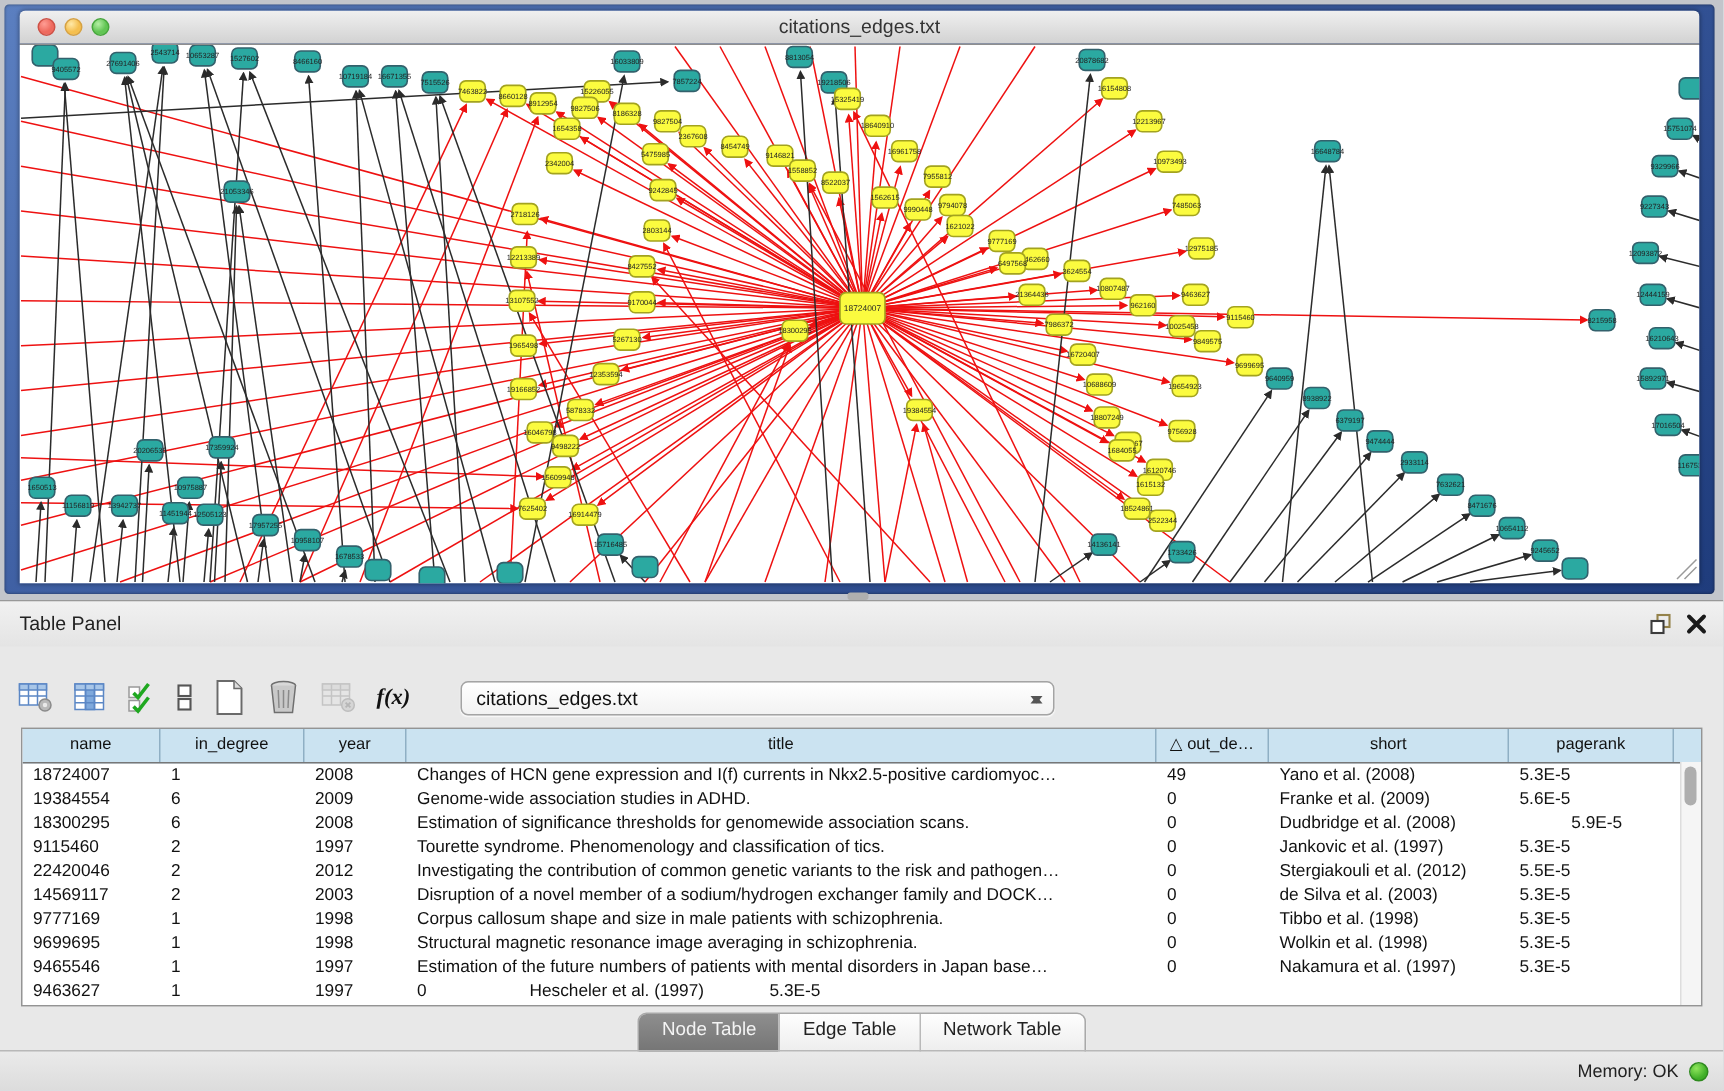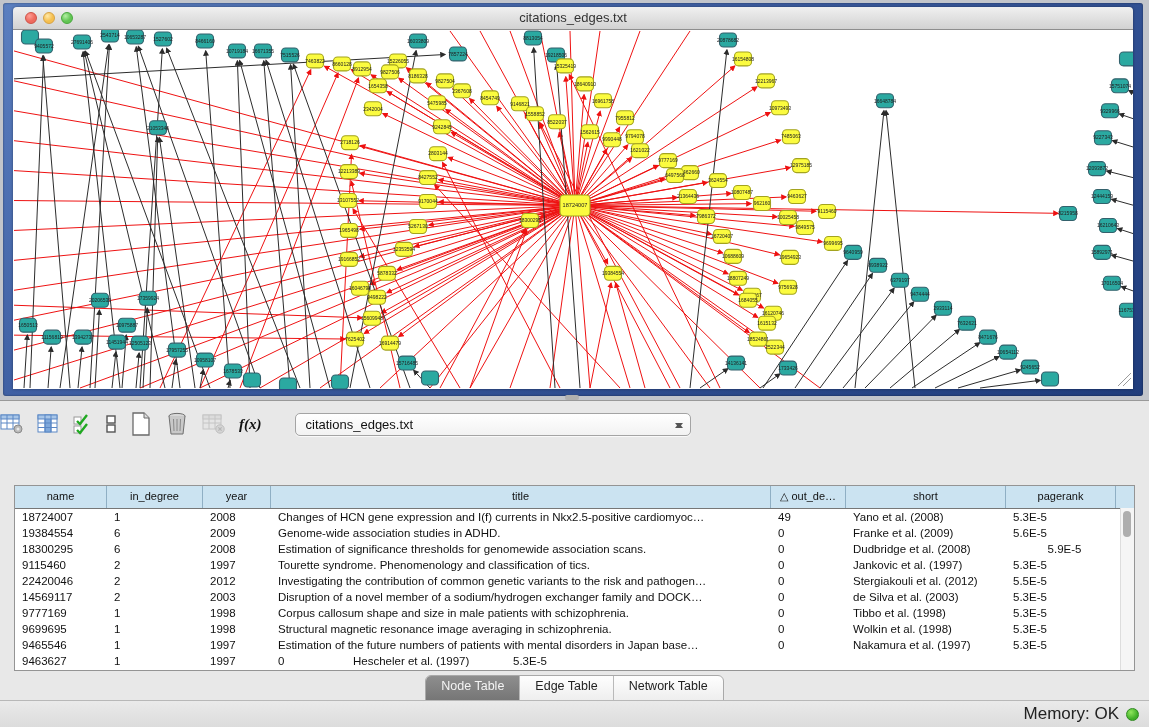--- a/index.html
+++ b/index.html
@@ -17,41 +17,41 @@
   .tl.green{left:48px;background:radial-gradient(circle at 35% 30%,#b4efa4,#62c554 55%);border:1px solid #47a73c;}
   .canvas{flex:1;background:#fff;position:relative;}
   .canvas svg{position:absolute;left:0;top:0;width:100%;height:100%;}
   .splitter-handle{position:absolute;left:565px;top:395px;width:14px;height:5px;background:#AfAfAf;border-radius:2px;}
   
   .table-panel{position:absolute;left:0;top:400px;width:1149px;height:327px;background:#E8E8E8;border-top:1px solid #999;box-sizing:border-box;}
   .tp-header{height:30px;position:relative;background:linear-gradient(#F1F1F1,#E4E4E4);}
   .tp-title{position:absolute;left:13px;top:7px;font-size:13px;color:#222;}
   .tp-float{position:absolute;right:34px;top:7px;width:16px;height:16px;}
   .tp-close{position:absolute;right:10px;top:7px;width:16px;height:16px;}
-  .tp-toolbar{height:46px;display:flex;align-items:center;}
+  .tp-toolbar{height:46px;display:flex;align-items:flex-end;padding-left:12px;}
   .tbtn{margin-right:13px;display:flex;align-items:center;justify-content:center;height:24px;}
   .fx{font-family:"Liberation Serif",serif;font-style:italic;font-weight:bold;font-size:15px;color:#111;}
   .dropdown{margin-left:20px;width:396px;height:23px;background:linear-gradient(#FFF,#F2F2F2);border:1px solid #A4A4A4;border-radius:5px;position:relative;box-sizing:border-box;font-size:13px;color:#111;line-height:21px;padding-left:10px;box-shadow:0 1px 1px rgba(255,255,255,.8);}
   .dd-arrows{position:absolute;right:7px;top:4px;width:9px;height:14px;}
   .dd-arrows:before{content:"";position:absolute;left:1px;top:1px;border:4px solid transparent;border-bottom:5px solid #555;}
   .dd-arrows:after{content:"";position:absolute;left:1px;bottom:0px;border:4px solid transparent;border-top:5px solid #555;}
   .tablewrap{position:absolute;left:14px;top:84px;width:1121px;height:186px;background:#fff;border:1px solid #949494;box-sizing:border-box;overflow:hidden;}
   .thead{display:flex;height:22px;background:#CBE3F1;border-bottom:1px solid #777;}
   .th{box-sizing:border-box;border-right:1px solid #8FAFC4;font-size:11px;color:#111;text-align:center;line-height:21px;overflow:hidden;white-space:nowrap;}
   .trow{display:flex;height:16px;}
   .td{box-sizing:border-box;font-size:11.5px;color:#111;line-height:16px;padding-left:7px;overflow:hidden;white-space:nowrap;}
   .vscroll{position:absolute;right:0;top:22px;bottom:0;width:13px;background:#F5F5F5;border-left:1px solid #DDD;}
   .vthumb{position:absolute;left:2px;top:3px;width:8px;height:26px;background:#AEAEAE;border-radius:5px;}
   .tp-tabs{position:absolute;left:0;right:0;top:274px;display:flex;justify-content:center;}
   .seg{display:flex;border:1px solid #A9A9A9;border-radius:6px;overflow:hidden;background:linear-gradient(#FEFEFE,#E9E9E9);box-shadow:0 1px 1px rgba(255,255,255,.7);}
   .seg-btn{padding:0 15px;height:32px;line-height:20px;font-size:12.5px;color:#222;border-left:1px solid #B9B9B9;}
   .seg-btn:first-child{border-left:none;}
   .seg-btn.sel{background:linear-gradient(#8E8E8E,#6E6E6E);color:#F4F4F4;}
   .tp-status{position:absolute;left:0;right:0;bottom:0;height:27px;background:linear-gradient(#EAEAEA,#DCDCDC);border-top:1px solid #B8B8B8;display:flex;align-items:center;justify-content:flex-end;padding-right:10px;box-sizing:border-box;}
-  .mem-label{font-size:17px;color:#222;margin-right:7px;margin-left:36px;}
+  .mem-label{font-size:12px;color:#222;margin-right:7px;margin-left:36px;}
   .mem-dot{width:13px;height:13px;border-radius:50%;background:radial-gradient(circle at 35% 30%,#8fe65c,#3fae27 65%);border:1px solid #2E8A1E;box-sizing:border-box;}
 </style>
 </head>
 <body>
 
 <div class="app">
 
   <div class="net-area">
     <div class="net-frame">
       <div class="net-window">
@@ -763,20 +763,34 @@
               </g>
               <path d="M1118,386 L1131,373 M1123,386 L1131,378" stroke="#9a9a9a" stroke-width="1" fill="none"></path>
             </svg>
         </div>
       </div>
     </div>
   </div>
   <div class="splitter-handle"></div>
 
   <div class="table-panel">
+    <div class="tp-header">
+      <span class="tp-title">Table Panel</span>
+      <span class="tp-float">
+        <svg width="16" height="16" viewBox="0 0 16 16">
+          <rect x="6" y="2" width="8" height="8" fill="none" stroke="#94824A" stroke-width="1.4"></rect>
+          <rect x="2" y="6" width="8" height="8" fill="#fff" stroke="#3c3c3c" stroke-width="1.4"></rect>
+        </svg>
+      </span>
+      <span class="tp-close">
+        <svg width="16" height="16" viewBox="0 0 16 16">
+          <path d="M3,3 L13,13 M13,3 L3,13" stroke="#1a1a1a" stroke-width="2.6" stroke-linecap="round"></path>
+        </svg>
+      </span>
+    </div>
 
     <div class="tp-toolbar">
       <span class="tbtn">
         <svg width="24" height="22" viewBox="0 0 24 22">
           <rect x="1" y="2" width="18" height="14" fill="#fff" stroke="#5B87C5"></rect>
           <rect x="1" y="2" width="18" height="4" fill="#A8C6E8" stroke="#5B87C5"></rect>
           <path d="M7,2 V16 M13,2 V16 M1,10 H19" stroke="#5B87C5"></path>
           <circle cx="18" cy="16" r="4" fill="#B9B9B9" stroke="#8a8a8a"></circle>
           <circle cx="18" cy="16" r="1.5" fill="#e9e9e9"></circle>
         </svg>

